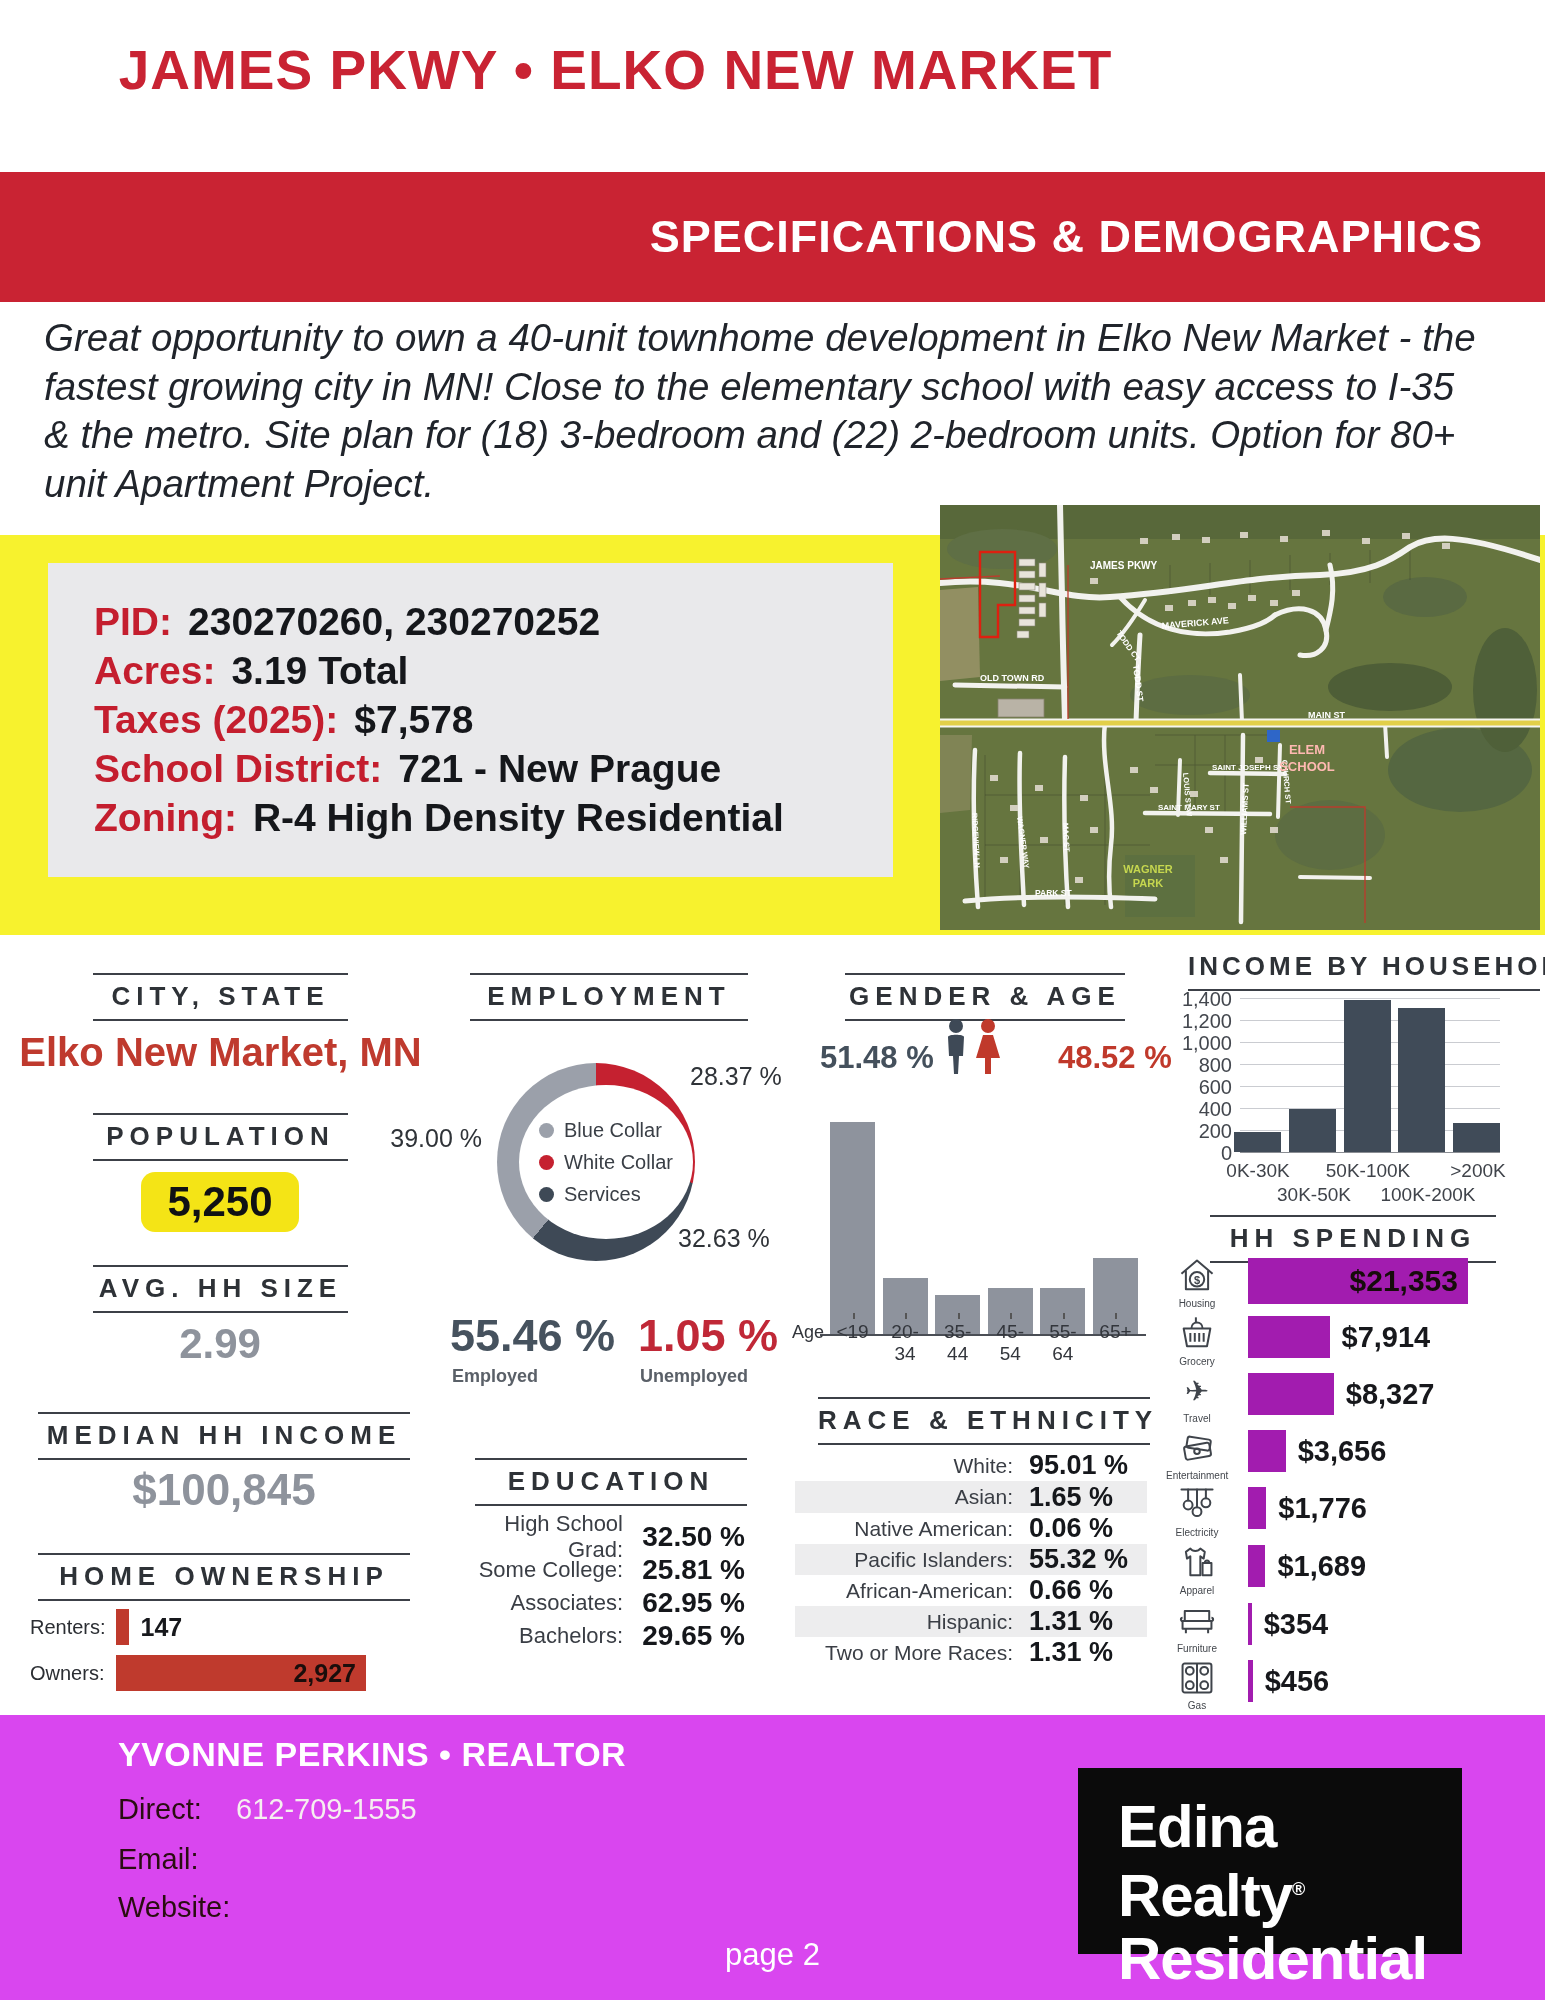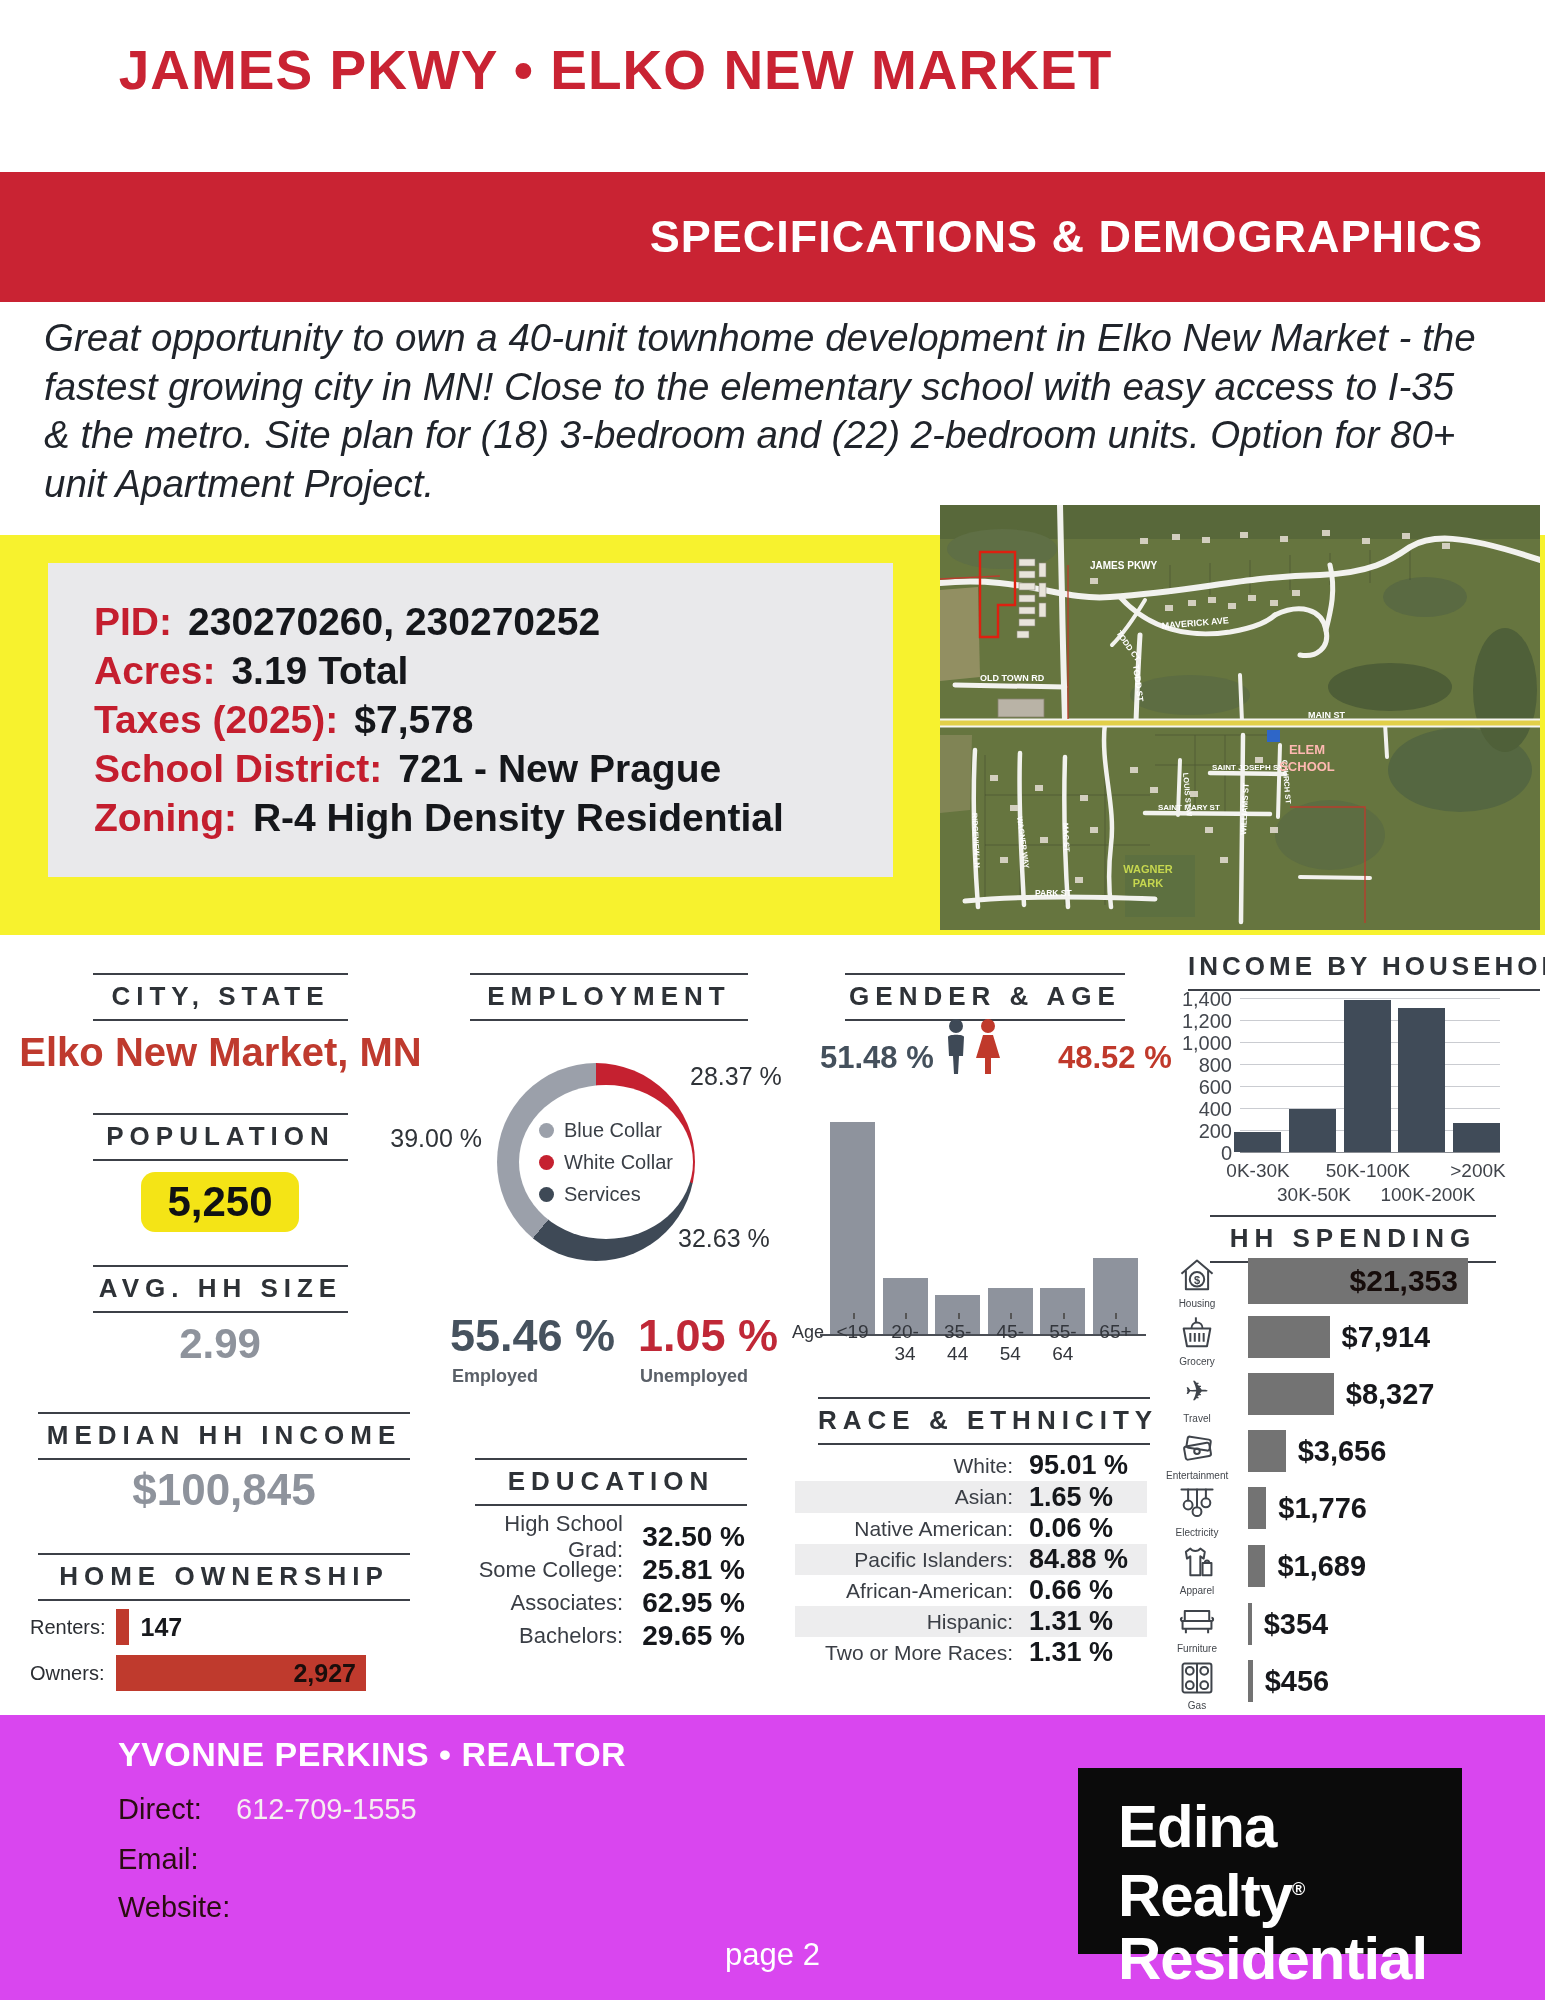--- a/index.html
+++ b/index.html
@@ -71,21 +71,21 @@
   .inc-bars{position:absolute;left:-6px;bottom:0;width:266px;height:154px;
             display:flex;align-items:flex-end;justify-content:space-between;}
   .inc-bar{width:47px;background:#404b58;}
   .inc-ytick{position:absolute;text-align:right;width:52px;font-size:20px;color:#43474e;}
   .inc-xlbl{position:absolute;font-size:19px;color:#3f434a;transform:translateX(-50%);white-space:nowrap;}
   
   .sp-row{position:absolute;left:0;width:384px;height:52px;}
   .sp-icon{position:absolute;left:6px;top:0;width:62px;text-align:center;}
   .sp-icon-lbl{font-size:10px;color:#43474d;margin-top:-2px;}
   .sp-area{position:absolute;left:88px;top:2px;display:flex;align-items:center;}
-  .sp-bar{height:42px;background:#737373;position:relative;}
+  .sp-bar{height:42px;background:#a21caf;position:relative;}
   .sp-val{font-size:29px;font-weight:bold;color:#17181c;margin-left:12px;white-space:nowrap;}
   .sp-val-in{position:absolute;right:10px;top:50%;transform:translateY(-50%);
              font-size:30px;font-weight:bold;color:#160c0a;white-space:nowrap;}
   
   .footer{top:1715px;left:0;width:100%;height:285px;background:#d946ef;}
   .agent{position:absolute;left:118px;top:20px;color:#fff;font-size:34px;font-weight:bold;letter-spacing:0.5px;}
   .c-row{position:absolute;left:118px;display:flex;}
   .c-label{width:118px;font-size:29px;color:#2a0d11;}
   .c-value{font-size:29px;color:#f6eef0;}
   .pagenum{position:absolute;left:0;top:222px;width:100%;text-align:center;color:#fff;font-size:31px;}
@@ -370,21 +370,21 @@
     <div class="kv-row" style="height:32px;background:#ededee;">
       <span class="kv-label" style="width:218px;text-align:right;font-size:21px;">Asian:</span>
       <span class="kv-value" style="padding-left:16px;font-size:27px;">1.65 %</span>
     </div>
     <div class="kv-row" style="height:31px;">
       <span class="kv-label" style="width:218px;text-align:right;font-size:21px;">Native American:</span>
       <span class="kv-value" style="padding-left:16px;font-size:27px;">0.06 %</span>
     </div>
     <div class="kv-row" style="height:31px;background:#ededee;">
       <span class="kv-label" style="width:218px;text-align:right;font-size:21px;">Pacific Islanders:</span>
-      <span class="kv-value" style="padding-left:16px;font-size:27px;">84.88 %</span>
+      <span class="kv-value" style="padding-left:16px;font-size:27px;">55.32 %</span>
     </div>
     <div class="kv-row" style="height:31px;">
       <span class="kv-label" style="width:218px;text-align:right;font-size:21px;">African-American:</span>
       <span class="kv-value" style="padding-left:16px;font-size:27px;">0.66 %</span>
     </div>
     <div class="kv-row" style="height:31px;background:#ededee;">
       <span class="kv-label" style="width:218px;text-align:right;font-size:21px;">Hispanic:</span>
       <span class="kv-value" style="padding-left:16px;font-size:27px;">1.31 %</span>
     </div>
     <div class="kv-row" style="height:31px;">

